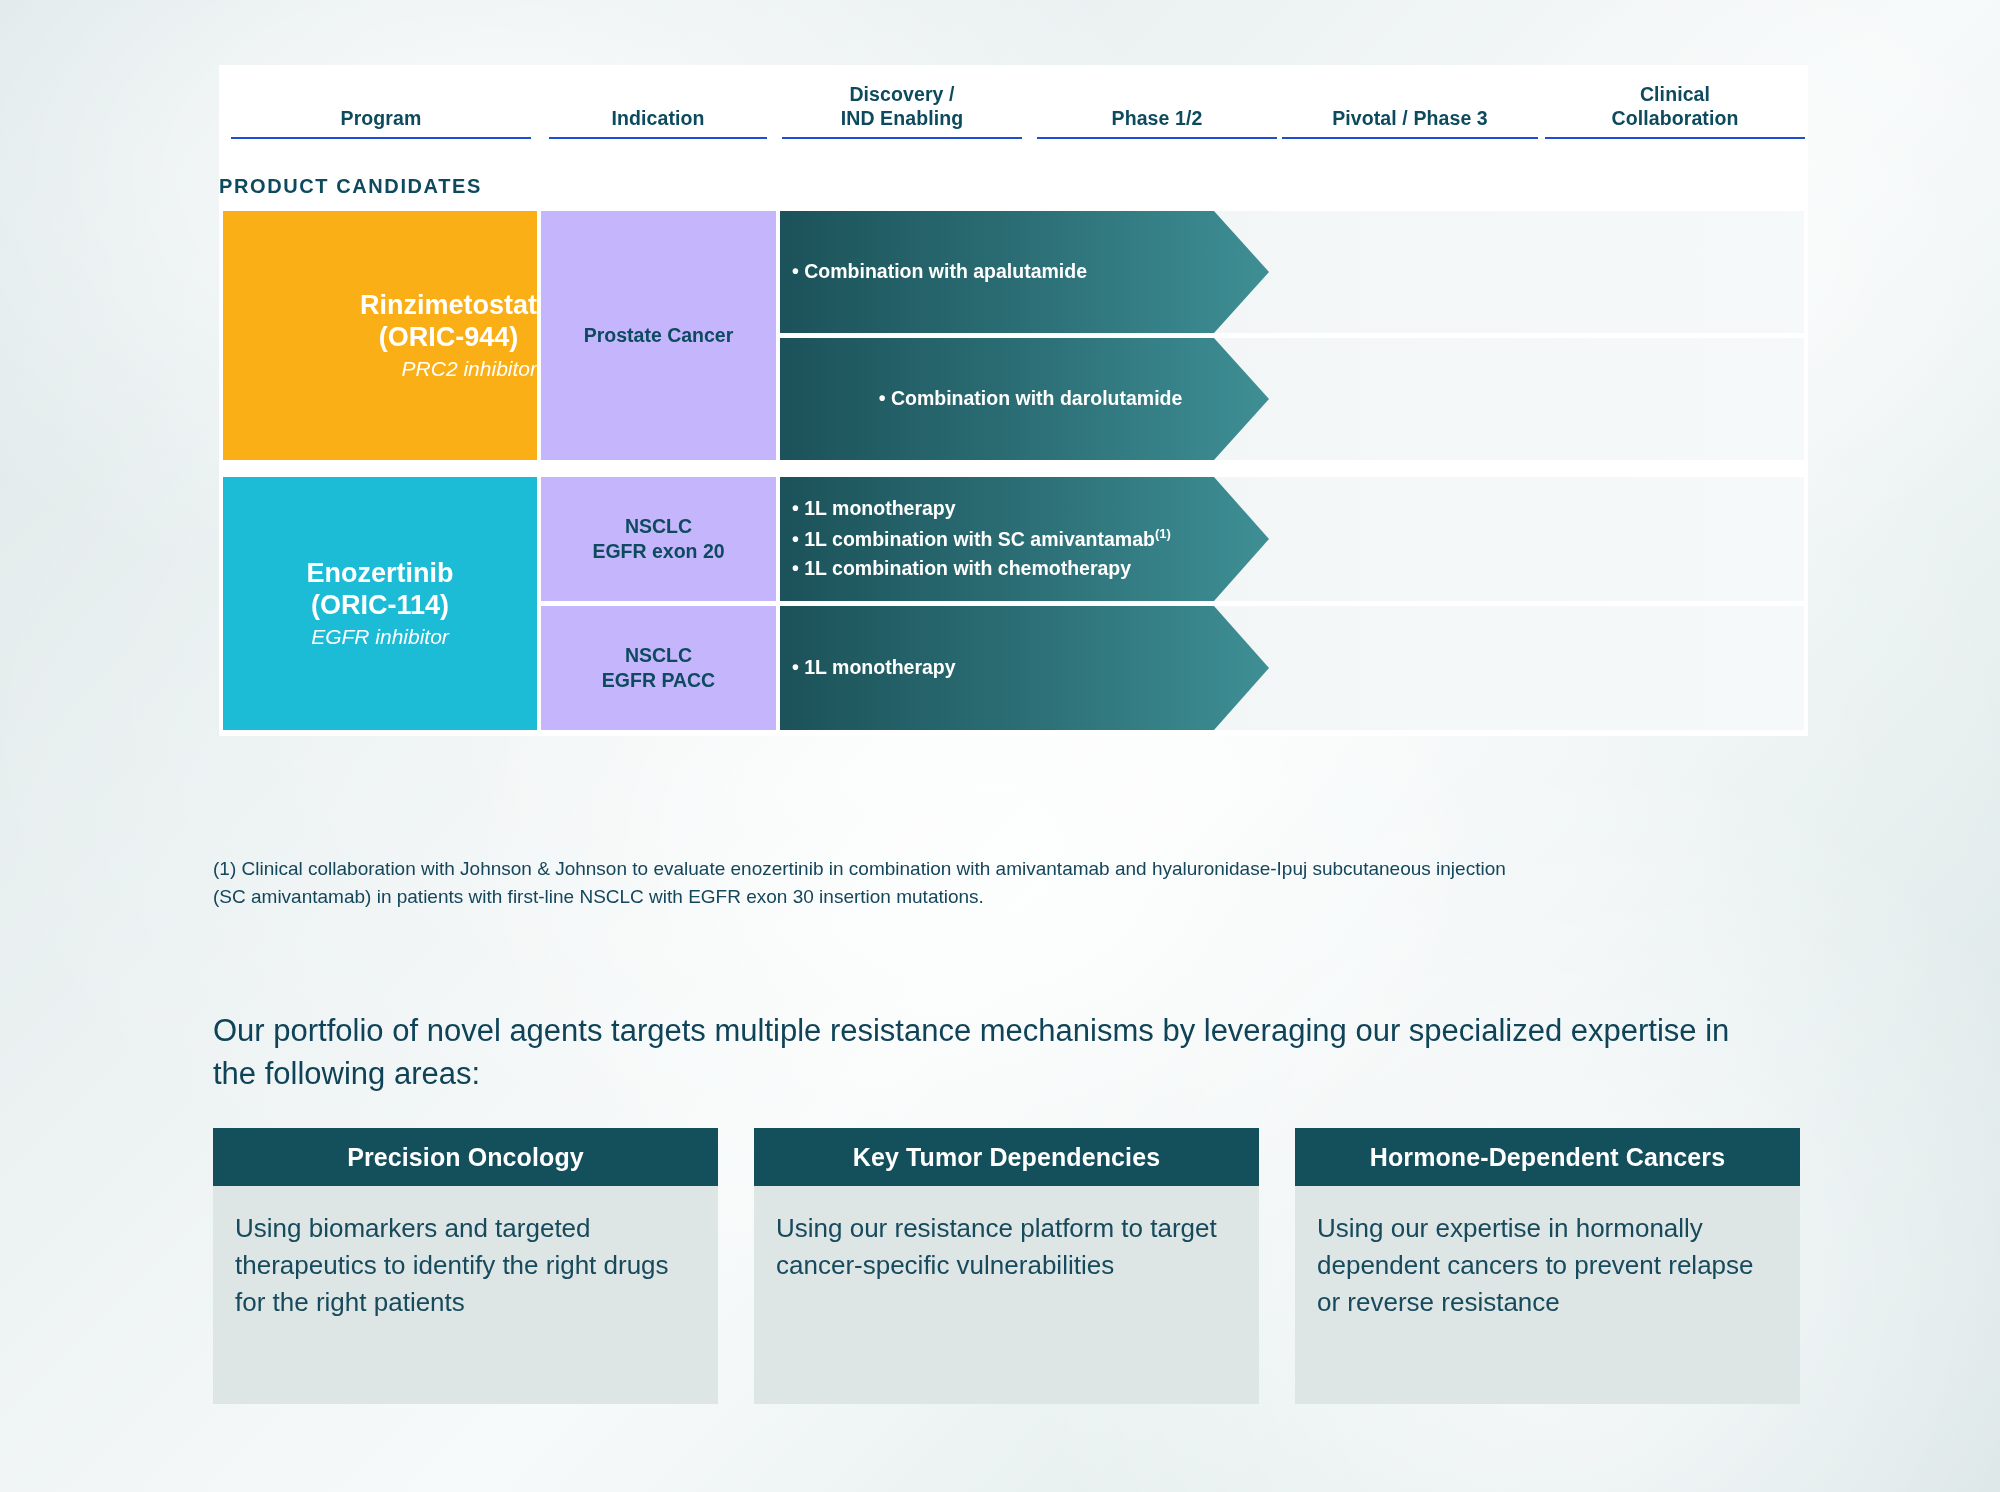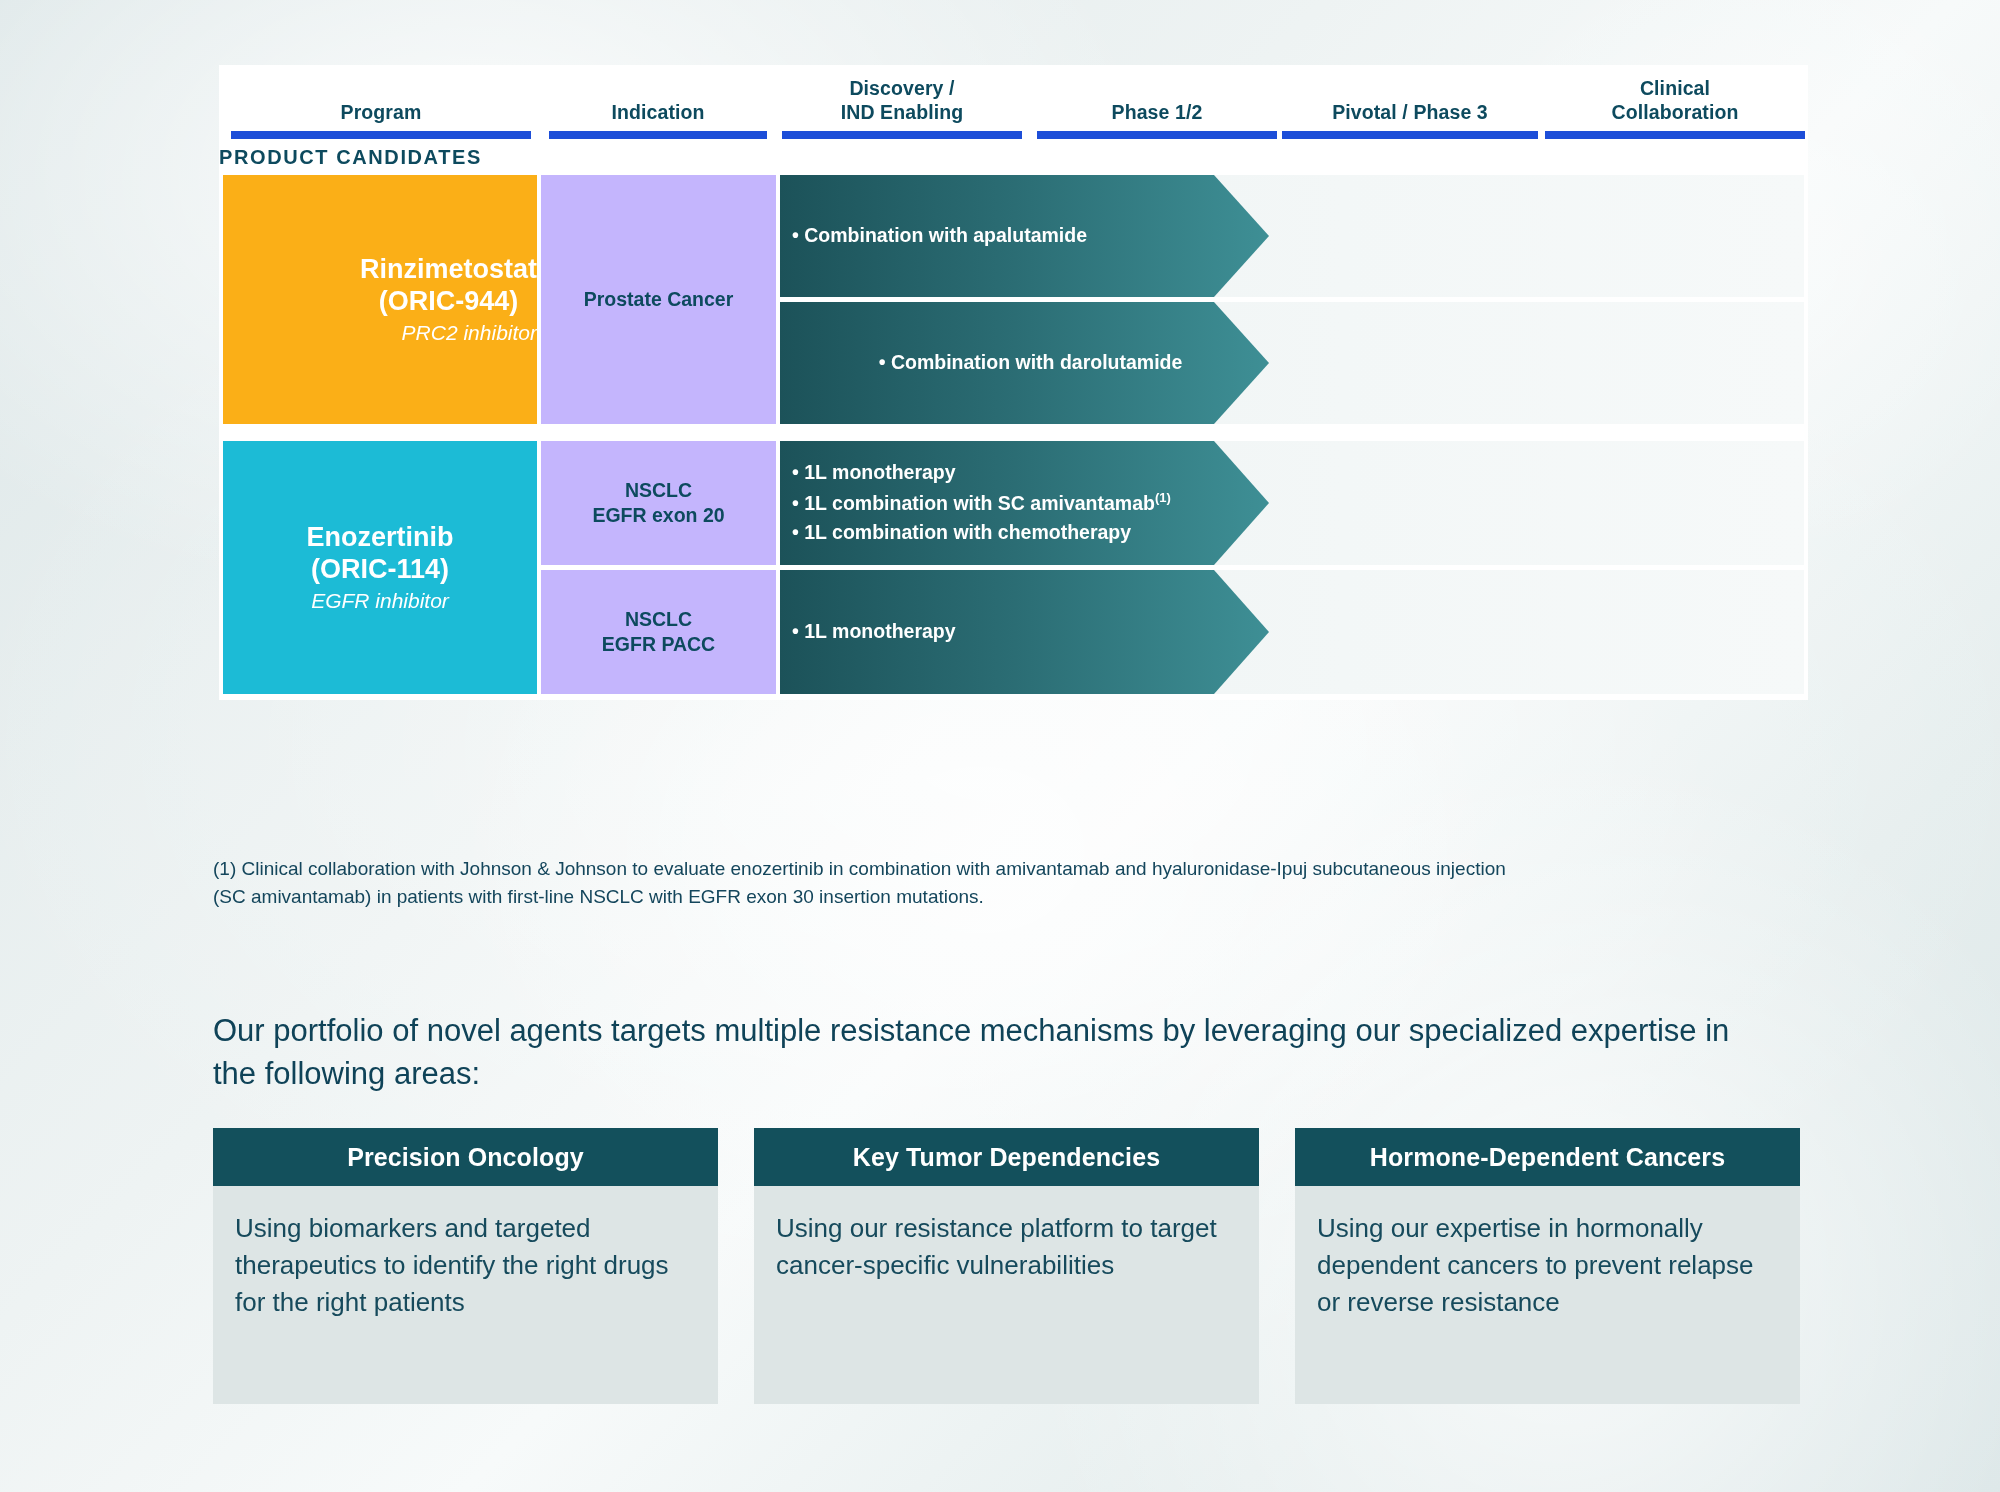--- a/index.html
+++ b/index.html
@@ -66,34 +66,35 @@
   .col-head {
     position: absolute;
     bottom: 0;
     text-align: center;
     color: #0d4a5e;
     font-size: 19.5px;
     font-weight: bold;
     line-height: 1.22;
     letter-spacing: 0.1px;
     padding-bottom: 6px;
-    border-bottom: 8px solid #1d4ed8;
+    border-bottom: 2px solid #1d4ed8;
   }
 
   .section-label {
     position: relative;
     height: 36px;
     background: #ffffff;
     color: #0d4a5e;
     font-size: 20px;
     font-weight: bold;
     letter-spacing: 1.6px;
     padding-left: 0;
     display: flex;
-    align-items: center;
+    align-items: flex-start;
+    margin-top: 36px;
   }
 
   .prog-block {
     position: relative;
     width: 1589px;
   }
 
   
   .cell-program {
     position: absolute;

